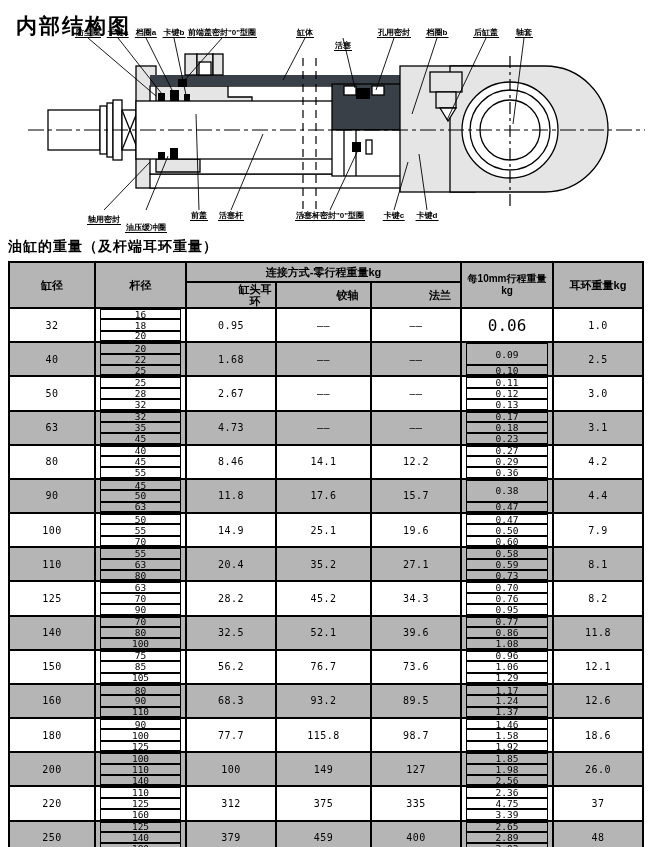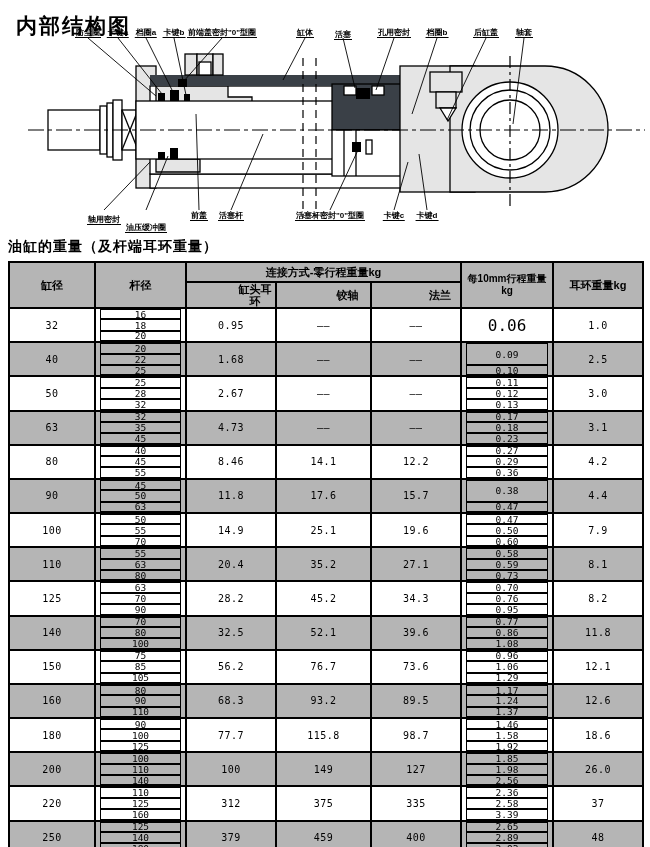--- a/index.html
+++ b/index.html
@@ -122,21 +122,21 @@
         <line x1="427" y1="188" x2="419" y2="132"></line>
       </g>
     </svg>
     <div id="diagram-labels">
         <div class="dlabel" style="left: 88px; top: 6px;">防尘圈</div>
         <div class="dlabel" style="left: 118px; top: 6px;">卡键a</div>
         <div class="dlabel" style="left: 146px; top: 6px;">档圈a</div>
         <div class="dlabel" style="left: 174px; top: 6px;">卡键b</div>
         <div class="dlabel" style="left: 222px; top: 6px;">前端盖密封"0"型圈</div>
         <div class="dlabel" style="left: 305px; top: 6px;">缸体</div>
-        <div class="dlabel" style="left: 343px; top: 8px;">活塞</div>
+        <div class="dlabel" style="left: 343px; top: 19px;">活塞</div>
         <div class="dlabel" style="left: 394px; top: 6px;">孔用密封</div>
         <div class="dlabel" style="left: 437px; top: 6px;">档圈b</div>
         <div class="dlabel" style="left: 486px; top: 6px;">后缸盖</div>
         <div class="dlabel" style="left: 524px; top: 6px; text-align: center;">轴套</div>
         <div class="dlabel" style="left: 104px; top: 193px;">轴用密封</div>
         <div class="dlabel" style="left: 146px; top: 189px; margin-top: 12px;">油压缓冲圈</div>
         <div class="dlabel" style="left: 199px; top: 189px;">前盖</div>
         <div class="dlabel" style="left: 231px; top: 189px;">活塞杆</div>
         <div class="dlabel" style="left: 330px; top: 189px;">活塞杆密封"0"型圈</div>
         <div class="dlabel" style="left: 394px; top: 189px;">卡键c</div>
@@ -576,21 +576,21 @@
           <td class="has-box" rowspan="1">
             <div class="box">2.36</div>
           </td>
           <td class="numcell" rowspan="3">37</td>
         </tr>
         <tr class="">
           <td class="has-box" rowspan="1">
             <div class="box">125</div>
           </td>
           <td class="has-box" rowspan="1">
-            <div class="box">2.58</div>
+            <div class="box">4.75</div>
           </td>
         </tr>
         <tr class="">
           <td class="has-box" rowspan="1">
             <div class="box">160</div>
           </td>
           <td class="has-box" rowspan="1">
             <div class="box">3.39</div>
           </td>
         </tr>

